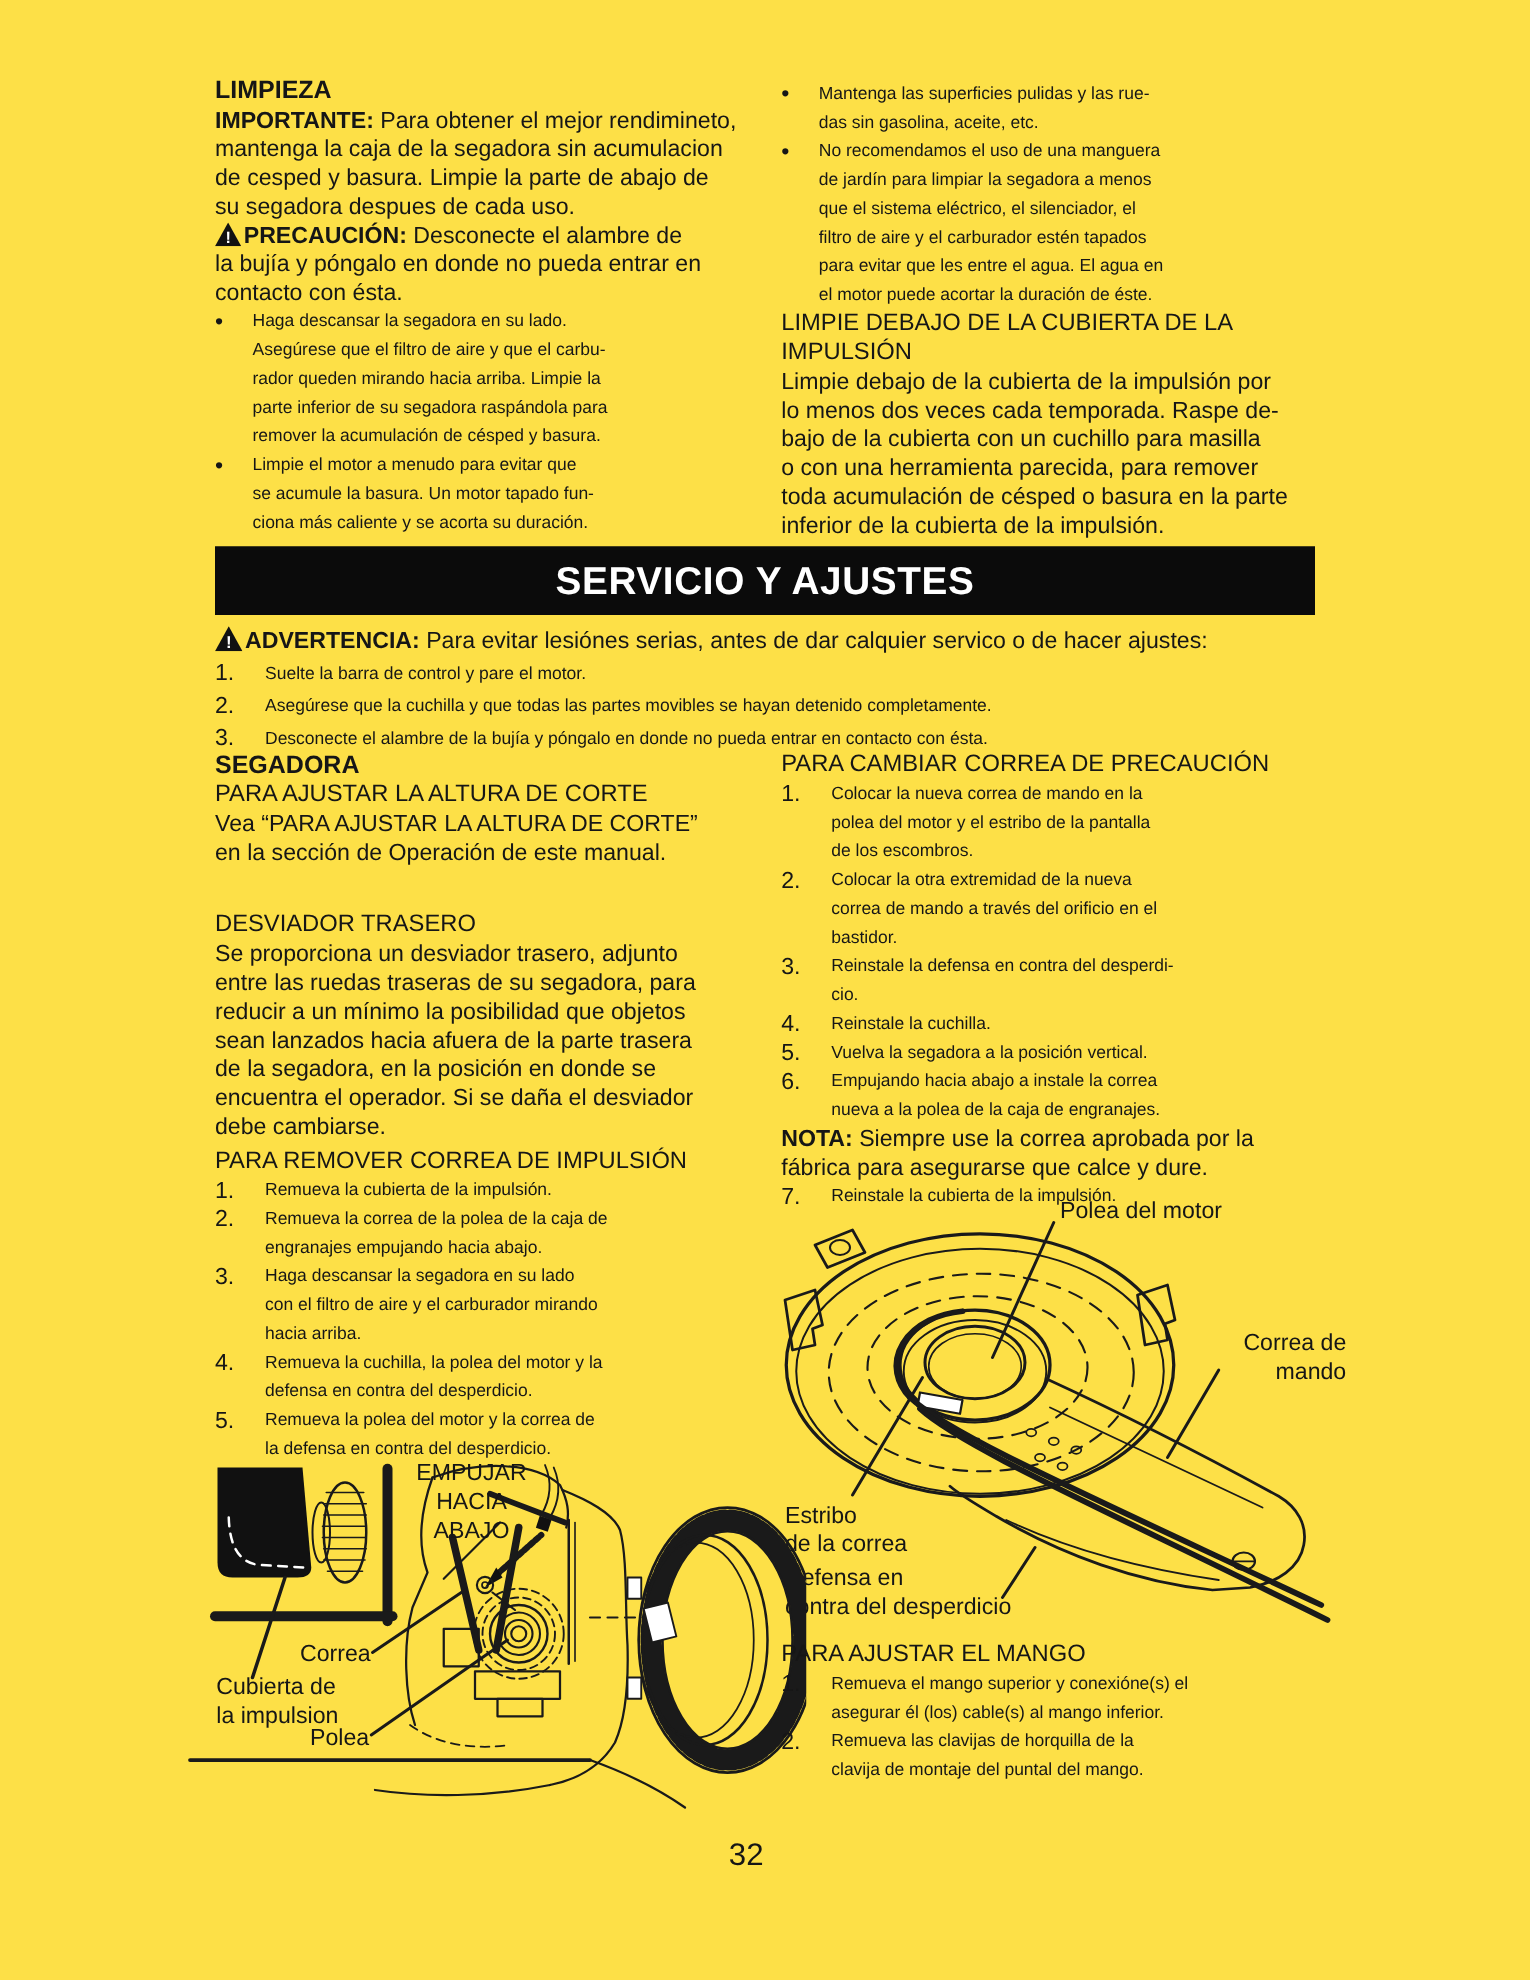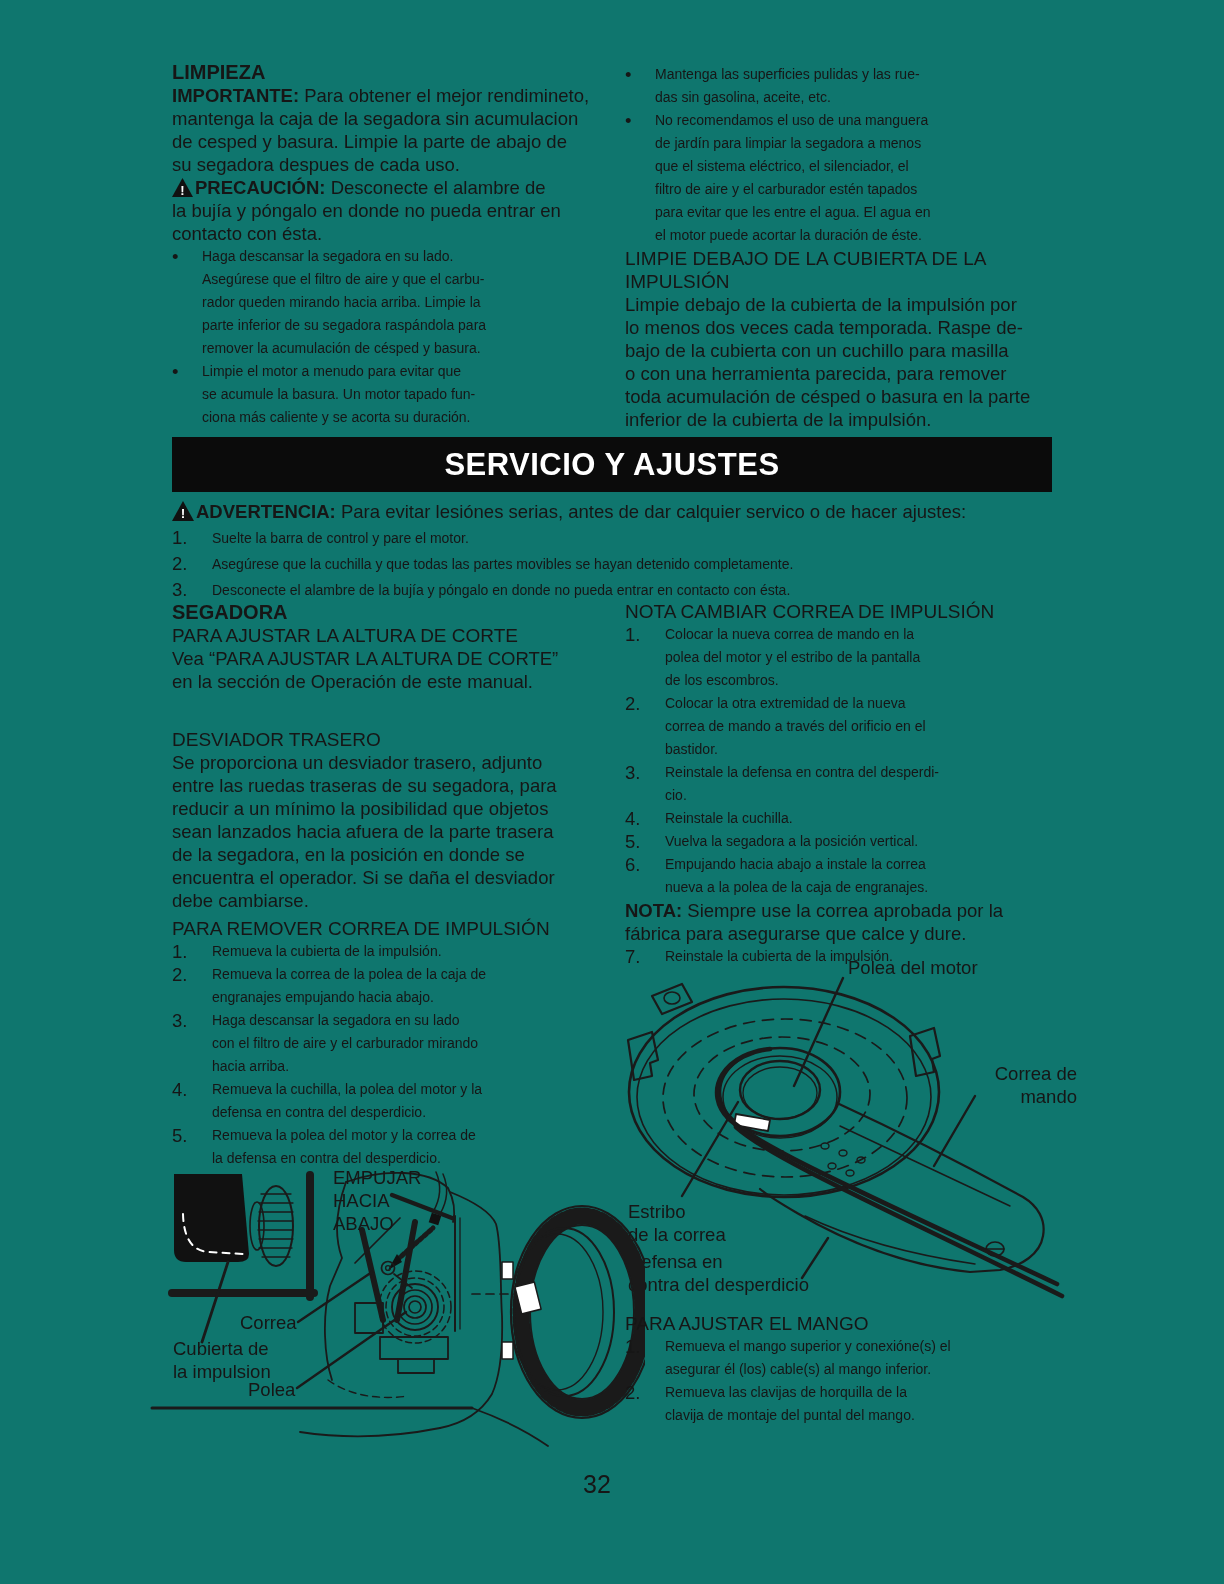--- a/index.html
+++ b/index.html
@@ -1,18 +1,18 @@
 <!DOCTYPE html>
 <html><head>
 <meta charset="utf-8">
 <style>
   html,body { margin:0; padding:0; background:#e8e8e8; }
   .page {
     position:relative; width:1224px; height:1584px; margin:0 auto;
-    background:#0f766e; overflow:hidden;
+    background:#fde047; overflow:hidden;
     font-family:"Liberation Sans", sans-serif; color:#161616;
     -webkit-font-smoothing:antialiased;
   }
   .abs { position:absolute; }
   .sec-title { font-size:20px; font-weight:bold; line-height:23px; margin:0; white-space:pre-line; }
   .sub-title { font-size:19px; font-weight:normal; line-height:23px; margin:0; white-space:pre-line; }
   .body { font-size:18.5px; line-height:23px; margin:0; }
   .txtblock { white-space:pre-line; }
   .b { font-weight:bold; }
   .li { display:flex; align-items:flex-start; }
@@ -161,21 +161,21 @@
         </div>
         <div class="li num">
           <span class="marker">5.</span>
           <span class="txt">Remueva la polea del motor y la correa de
 la defensa en contra del desperdicio.</span>
         </div>
       </div>
   </section>
 
   <section class="abs" style="left:625px; top:600px; width:462px;">
-    <h3 class="sub-title">NOTA CAMBIAR CORREA DE IMPULSIÓN</h3>
+    <h3 class="sub-title">PARA CAMBIAR CORREA DE PRECAUCIÓN</h3>
     <div>
         <div class="li num">
           <span class="marker">1.</span>
           <span class="txt">Colocar la nueva correa de mando en la
 polea del motor y el estribo de la pantalla
 de los escombros.</span>
         </div>
         <div class="li num">
           <span class="marker">2.</span>
           <span class="txt">Colocar la otra extremidad de la nueva
@@ -334,21 +334,21 @@
         <rect x="352" y="176" width="11" height="17" fill="#fff" stroke-width="1.5"></rect>
 
         <line x1="2" y1="242" x2="322" y2="242" stroke-width="3"></line>
         <path d="M 322,242 C 350,252 378,266 398,280" stroke-width="1.8"></path>
 
         <line x1="148" y1="156" x2="222" y2="106" stroke-width="2.4"></line>
         <line x1="78" y1="96" x2="52" y2="176" stroke-width="2.8"></line>
         <line x1="147" y1="222" x2="256" y2="146" stroke-width="2.4"></line>
       </g>
     </svg>
-    <div class="dlabel" style="left:183px; top:0px;">EMPUJAR
+    <div class="dlabel" style="left:183px; top:0px;text-align:center;">EMPUJAR
 HACIA
 ABAJO</div>
     <div class="dlabel" style="left:90px; top:145px;">Correa</div>
     <div class="dlabel" style="left:23px; top:171px;">Cubierta de
 la impulsion</div>
     <div class="dlabel" style="left:98px; top:212px;">Polea</div>
   </div>
 
   <section class="abs" style="left:625px; top:1312px; width:462px;">
     <h3 class="sub-title">PARA AJUSTAR EL MANGO</h3>

